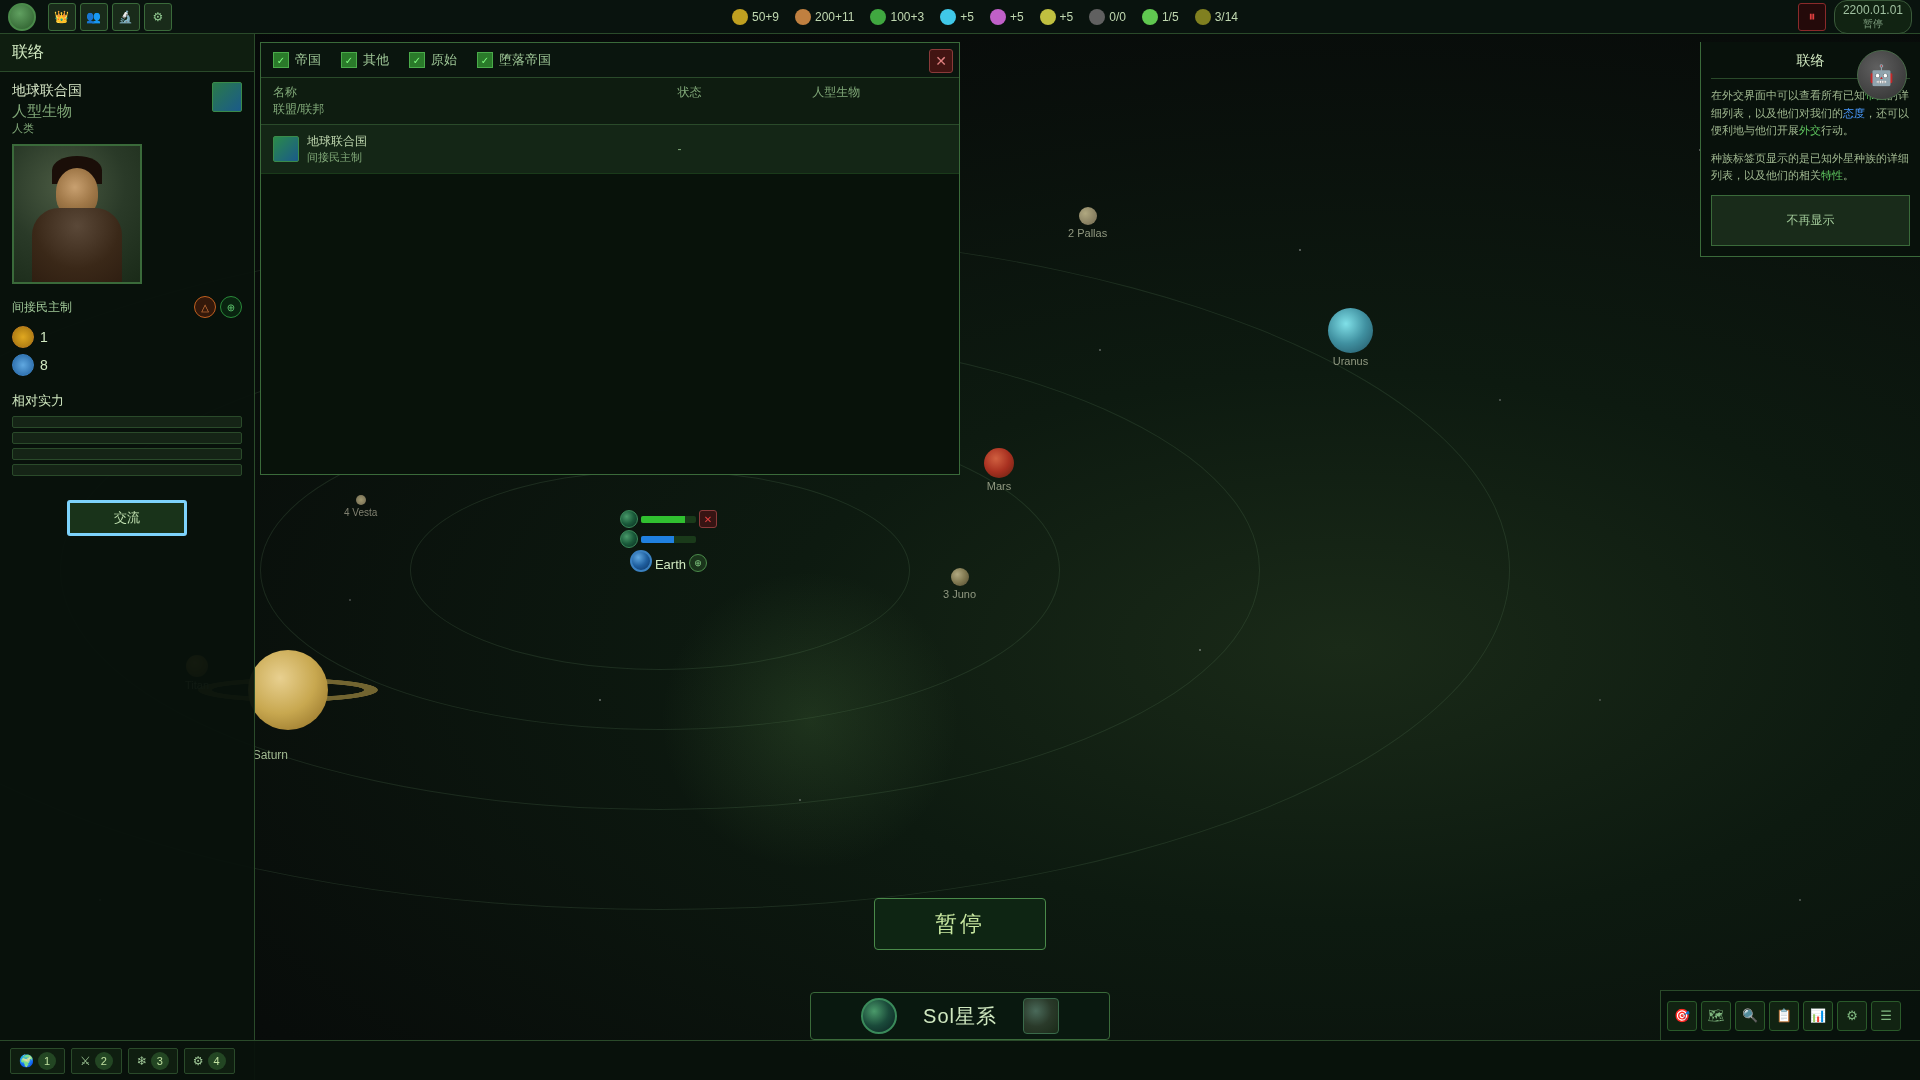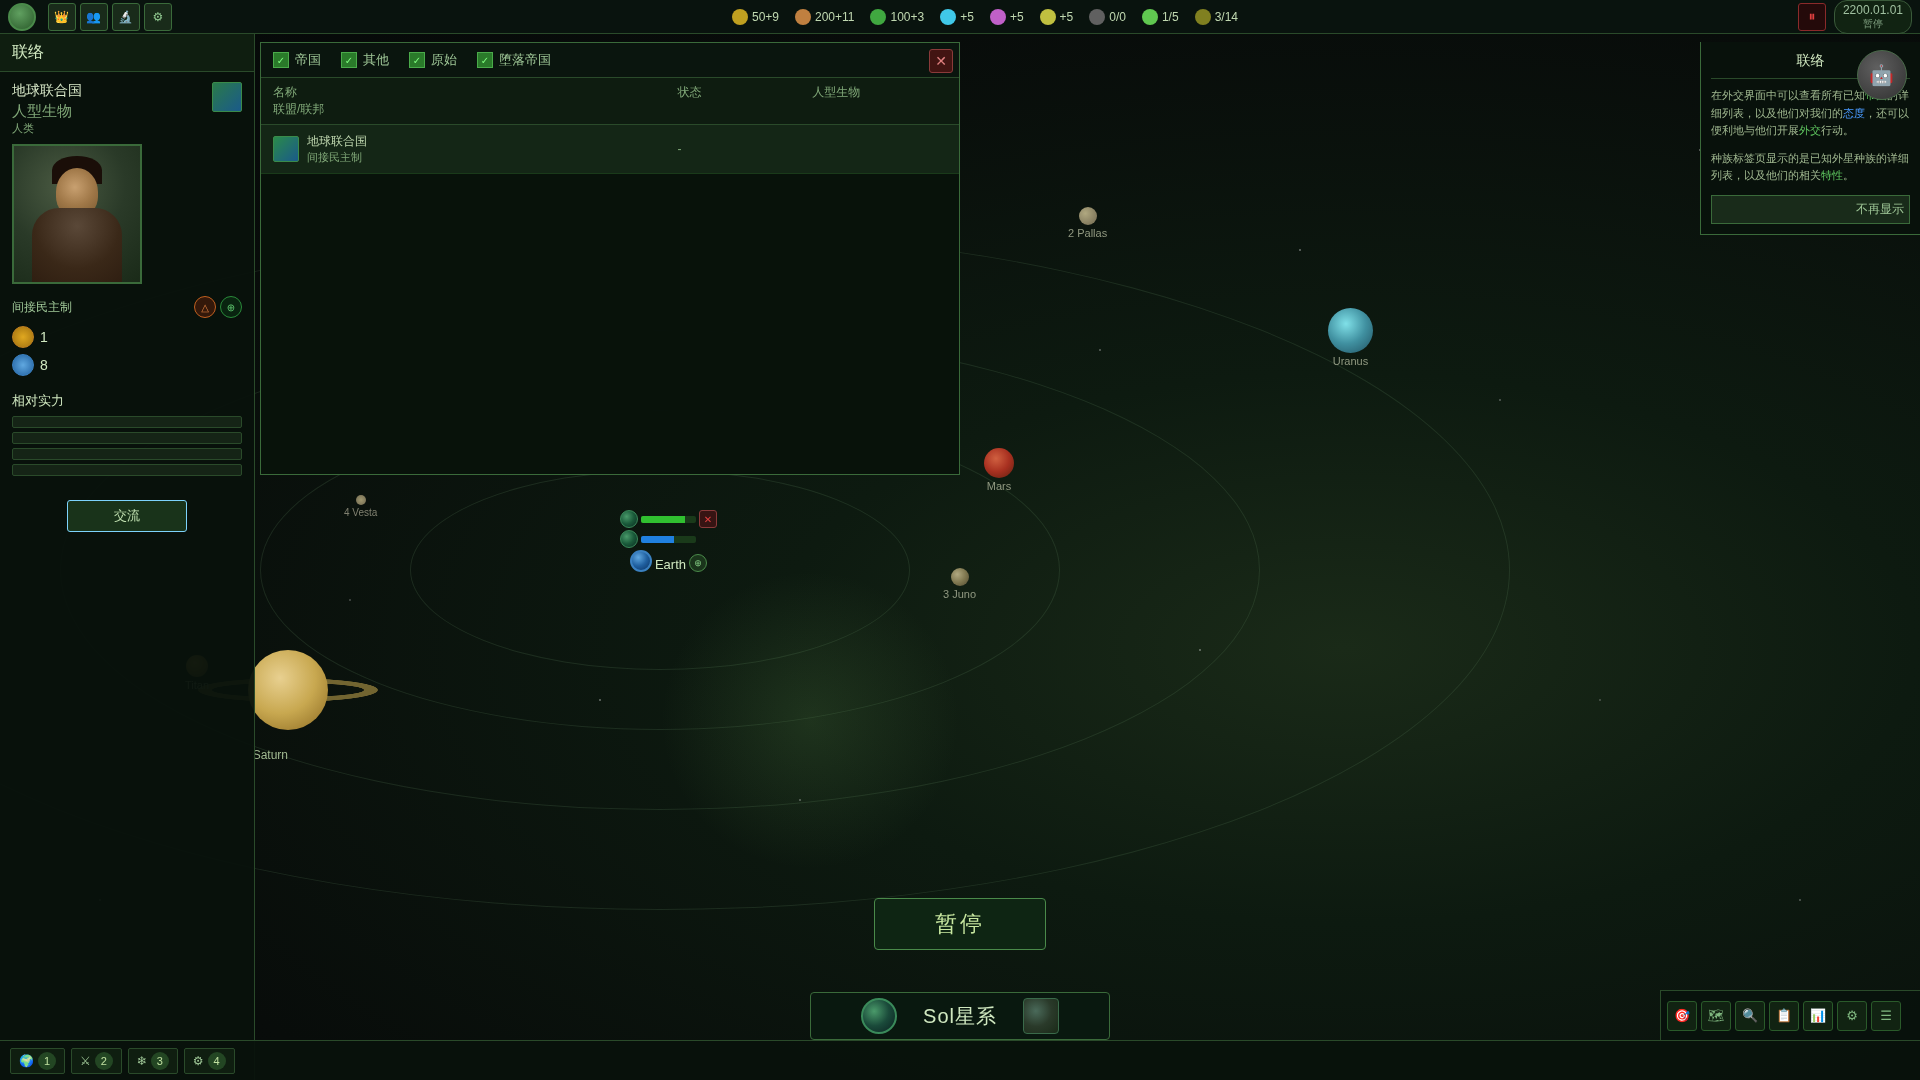--- a/index.html
+++ b/index.html
@@ -211,21 +211,21 @@
       margin-bottom: 4px;
       border-radius: 2px;
     }
 
     .exchange-btn {
       display: block;
       margin: 12px auto 0;
       width: 120px;
       padding: 6px 0;
       background: rgba(30,60,30,0.8);
-      border: 1px solid #7dd3fc;
+      border: 3px solid #7dd3fc;
       color: #c0e0b0;
       font-size: 13px;
       cursor: pointer;
       text-align: center;
       border-radius: 3px;
       font-family: inherit;
     }
 
     
     .diplomacy-dialog {
@@ -352,27 +352,27 @@
     .right-panel-text .highlight {
       color: #60c860;
     }
 
     .right-panel-text .highlight2 {
       color: #4a9aff;
     }
 
     .no-show-btn {
       width: 100%;
-      padding: 5px;
+      padding: 16px;
       background: rgba(30,50,30,0.8);
       border: 1px solid #3a6a3a;
       color: #a0c898;
       font-size: 12px;
       cursor: pointer;
-      text-align: right;
+      text-align: center;
       font-family: inherit;
     }
 
     
     .bottom-bar {
       position: absolute;
       bottom: 0;
       left: 0;
       right: 0;
       height: 40px;

